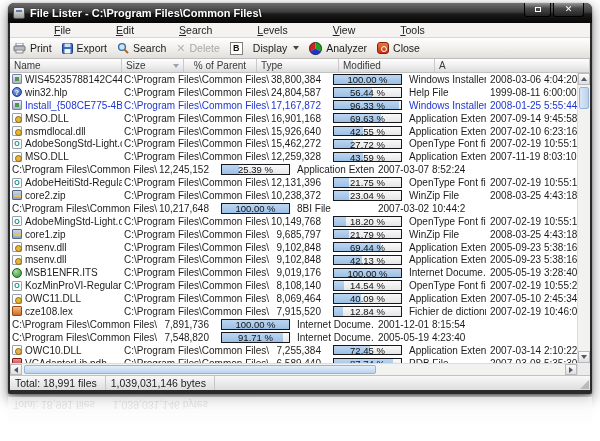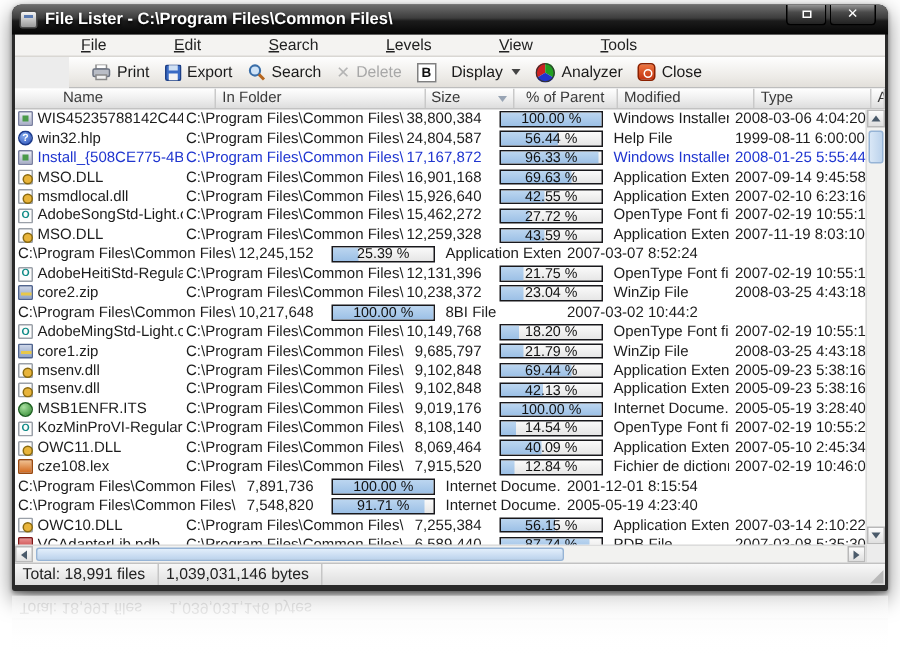--- a/index.html
+++ b/index.html
@@ -34,38 +34,38 @@
   .win-body { background:#ececec; margin:0 2px 2px 2px; height:367px; display:flex; flex-direction:column; }
 
   
   .menubar { height:15px; background:#f4f3f1; border-bottom:1px solid #d9d7d3;
     display:flex; align-items:center; padding-left:6px; gap:0; }
   .menu-item { font-size:10.5px; color:#222; padding:0 7px; cursor:default;margin-left:31px; }
   .menu-item::first-letter { text-decoration:underline; }
 
   
   .toolbar { height:21px; background:linear-gradient(#fefefe,#eceae6 70%,#e2dfda);
-    border-bottom:1px solid #bdbdbd; display:flex; align-items:center; padding-left:12px;margin-left:36px; }
+    border-bottom:1px solid #bdbdbd; display:flex; align-items:center; padding-left:0; }
   .tool { display:flex; align-items:center; gap:4px; font-size:10.5px; color:#1a1a1a; padding:0 7px 0 3px; }
   .tool.disabled { color:#a8a8a8; }
   .tool .lbl { white-space:nowrap; }
   .dd-arrow { width:0; height:0; border-left:3px solid transparent; border-right:3px solid transparent;
     border-top:4px solid #444; margin-left:2px; }
   .b-box { width:13px; height:13px; border:1px solid #808080; background:#fff; color:#111;
     font-size:9px; font-weight:bold; display:flex; align-items:center; justify-content:center; }
   .x-del { color:#b5b5b5; font-size:11px; font-weight:bold; }
   .close-ico { width:12px; height:12px; border-radius:3px; border:1px solid #8a2000;
     background:linear-gradient(#ef7540,#c23310); position:relative; }
   .close-ico::after { content:""; position:absolute; left:3px; top:3px; width:4px; height:4px;
     border:1.5px solid #fff; border-radius:50%; }
 
   
   .list { flex:1; background:#fff; display:flex; flex-direction:column; overflow:hidden; }
   .lheader { height:14px; display:flex; background:linear-gradient(#ffffff,#eeeeee 55%,#dddddd);
-    border-bottom:1px solid #c2c2c2; font-size:10px; color:#3a3a3a;padding-left:28px; }
+    border-bottom:1px solid #c2c2c2; font-size:10px; color:#3a3a3a; }
   .hcell { border-right:1px solid #c9c9c9; padding:0 4px; display:flex; align-items:center;
     white-space:nowrap; overflow:hidden; }
   .h-name{width:112px;} .h-folder{width:147px;} .h-size{width:62px; justify-content:space-between;}
   .h-pct{width:73px; justify-content:center;} .h-type{width:82px;} .h-mod{width:96px;} .h-attr{flex:1;}
   .sort-arrow { width:0; height:0; border-left:3.5px solid transparent; border-right:3.5px solid transparent;
     border-top:4px solid #98a4b4; margin-left:4px; }
 
   .list-main { flex:1; display:flex; overflow:hidden; }
   .rows-viewport { width:567px; overflow:hidden; position:relative; }
   .row { display:flex; align-items:center; height:12.9px; font-size:10px; color:#1c1c1c; white-space:nowrap; }
@@ -219,35 +219,32 @@
           <span class="close-ico"></span>
           <span class="lbl">Close</span>
         </div>
       </div>
 
       <div class="list">
         <div class="lheader">
           <div class="hcell h-name">
               <span>Name</span>
             </div>
-          <div class="hcell h-folder">
-              <span>In Folder</span>
-            </div>
           <div class="hcell h-size">
               <span>Size</span>
               <span class="sort-arrow"></span>
             </div>
           <div class="hcell h-pct">
               <span>% of Parent</span>
             </div>
+          <div class="hcell h-type">
+              <span>Type</span>
+            </div>
           <div class="hcell h-mod">
               <span>Modified</span>
-            </div>
-          <div class="hcell h-type">
-              <span>Type</span>
             </div>
           <div class="hcell h-attr">
               <span>A</span>
             </div>
         </div>
 
         <div class="list-main">
           <div class="rows-viewport">
               <div class="row">
     <div class="cell c-name">
@@ -572,21 +569,21 @@
               <div class="row">
     <div class="cell c-name">
       <span class="icon icon-dll"></span>
       <span class="txt">OWC10.DLL</span>
     </div>
     <div class="cell c-folder">C:\Program Files\Common Files\Micro...</div>
     <div class="cell c-size">7,255,384</div>
     <div class="cell c-pct">
       <div class="pct-box">
         <div class="pct-fill" style="width: 53.6%;"></div>
-        <div class="pct-label">56.15 %</div>
+        <div class="pct-label">72.45 %</div>
       </div>
     </div>
     <div class="cell c-type">Application Exten...</div>
     <div class="cell c-mod">2007-03-14 2:10:22 PM</div>
   </div>
               <div class="row">
     <div class="cell c-name">
       <span class="icon icon-pdb"></span>
       <span class="txt">VCAdapterLib.pdb</span>
     </div>

